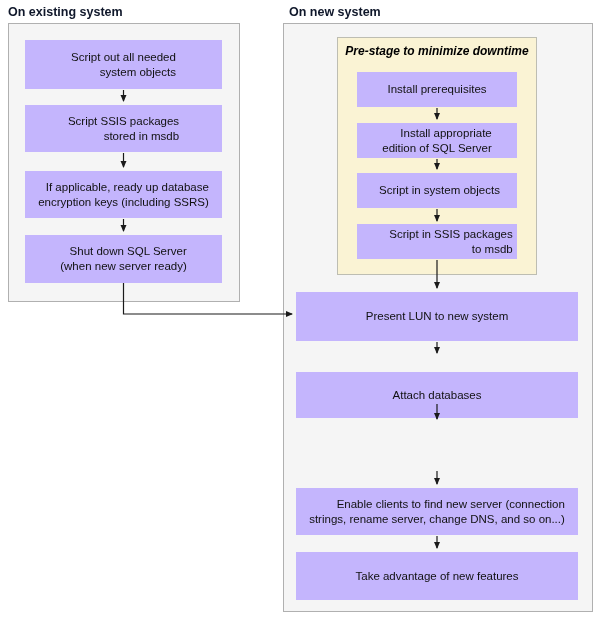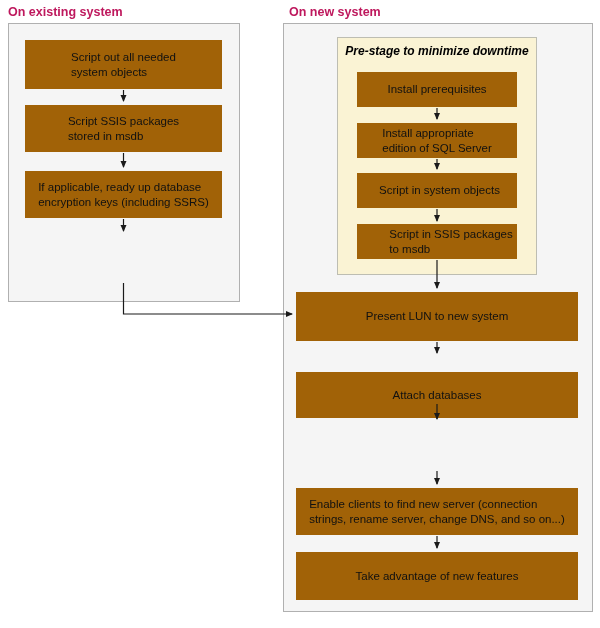--- a/index.html
+++ b/index.html
@@ -9,21 +9,21 @@
     height: 628px;
     background: #ffffff;
     font-family: "Liberation Sans", sans-serif;
     color: #1a1a1a;
     overflow: hidden;
   }
   .col-title {
     position: absolute;
     font-size: 12.5px;
     font-weight: bold;
-    color: #be185d;
+    color: #0f172a;
     white-space: nowrap;
     text-align: center;
   }
   .panel {
     position: absolute;
     background: #f5f5f5;
     border: 1px solid #b0b0b0;
     box-sizing: border-box;
   }
   .prestage {
@@ -35,25 +35,25 @@
   .prestage-title {
     position: absolute;
     font-size: 12px;
     font-weight: bold;
     font-style: italic;
     text-align: center;
     color: #000000;
   }
   .box {
     position: absolute;
-    background: #a16207;
+    background: #c4b5fd;
     display: flex;
     align-items: center;
     justify-content: center;
-    text-align: left;
+    text-align: right;
     font-size: 11.5px;
     line-height: 1.3;
     white-space: pre-line;
     color: #111111;
     box-sizing: border-box;
     padding: 2px 4px;
   }
   .arrows {
     position: absolute;
     left: 0; top: 0;
@@ -74,20 +74,22 @@
 
   <div class="prestage" style="left:337px; top:37px; width:200px; height:238px;"></div>
   <div class="prestage-title" style="left:337px; top:44px; width:200px;">Pre-stage to minimize downtime</div>
 
   <div class="box" style="left:25px; top:40px; width:197px; height:49px;">Script out all needed
 system objects</div>
   <div class="box" style="left:25px; top:105px; width:197px; height:47px;">Script SSIS packages
 stored in msdb</div>
   <div class="box" style="left:25px; top:171px; width:197px; height:47px;">If applicable, ready up database
 encryption keys (including SSRS)</div>
+  <div class="box" style="left:25px; top:235px; width:197px; height:48px;">Shut down SQL Server
+(when new server ready)</div>
 
   <div class="box" style="left:357px; top:72px; width:160px; height:35px;">Install prerequisites</div>
   <div class="box" style="left:357px; top:123px; width:160px; height:35px;">Install appropriate
 edition of SQL Server</div>
   <div class="box" style="left:357px; top:173px; width:160px; height:35px;padding-left:9px;">Script in system objects</div>
   <div class="box" style="left:357px; top:224px; width:160px; height:35px;padding-left:32px;">Script in SSIS packages
 to msdb</div>
 
   <div class="box" style="left:296px; top:292px; width:282px; height:49px;">Present LUN to new system</div>
   <div class="box" style="left:296px; top:372px; width:282px; height:46px;">Attach databases</div>

